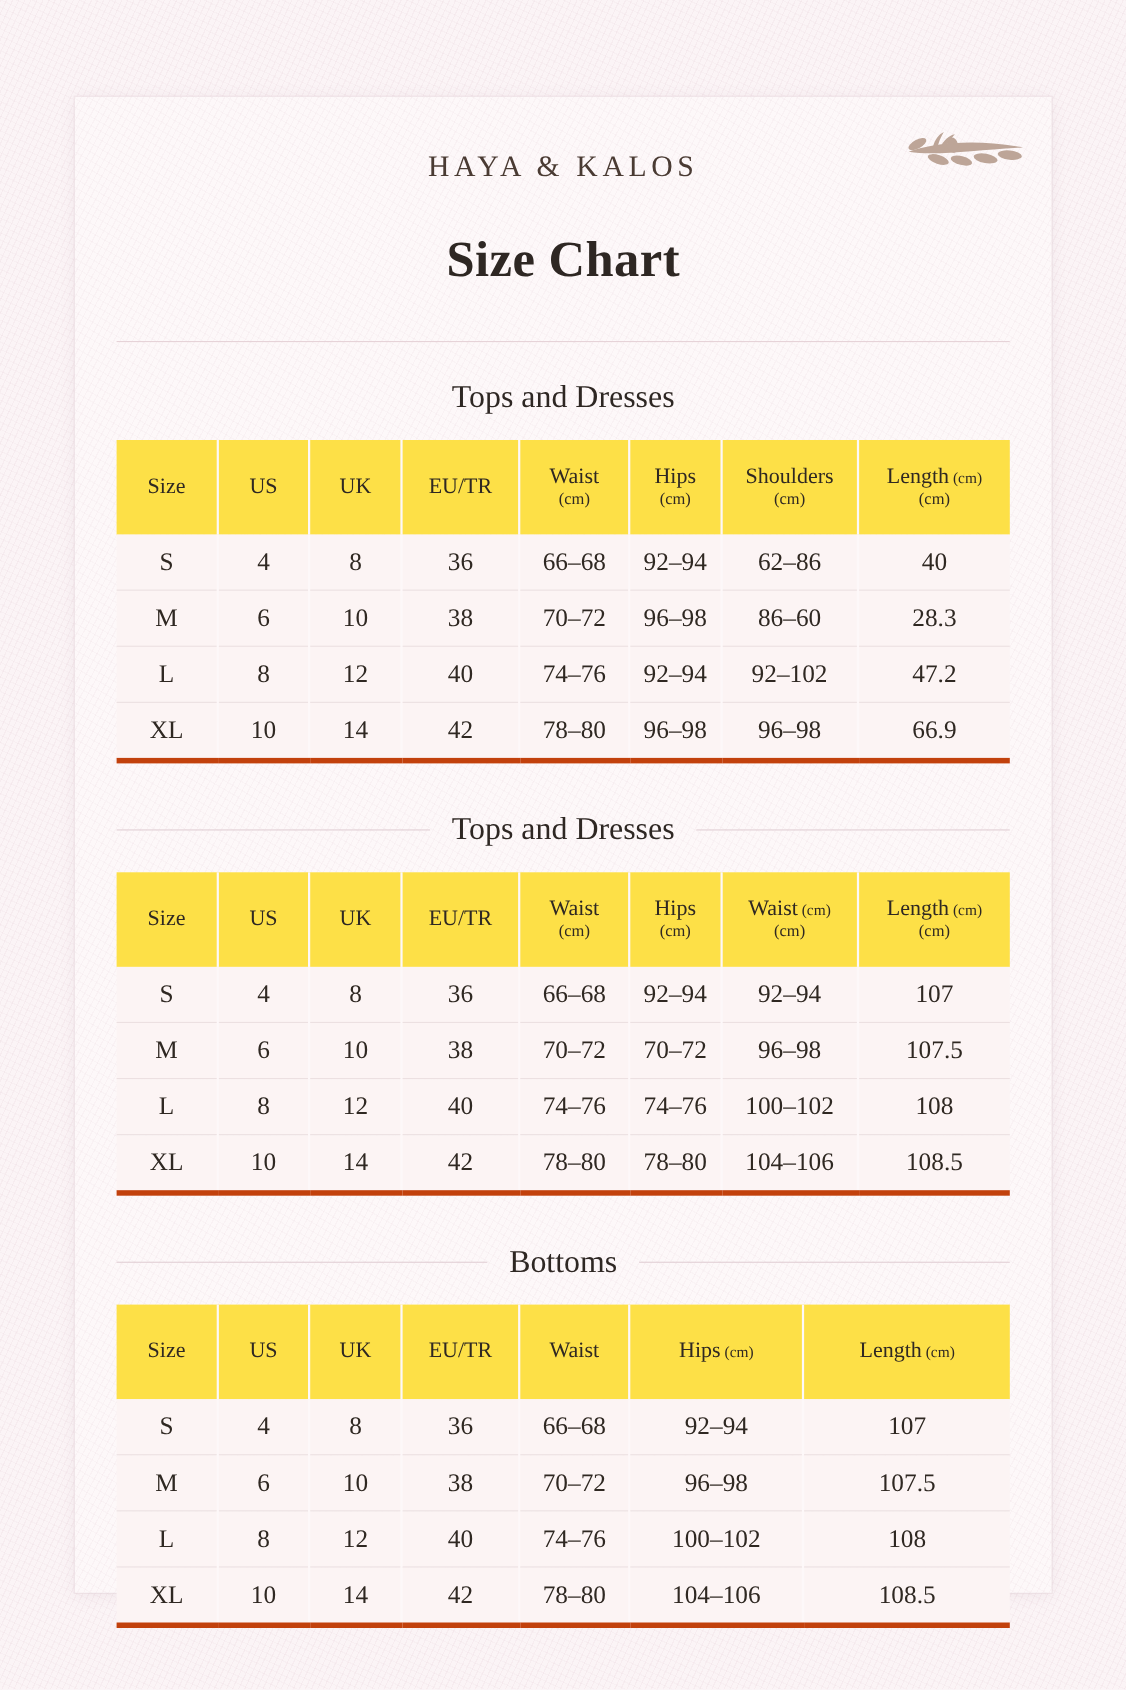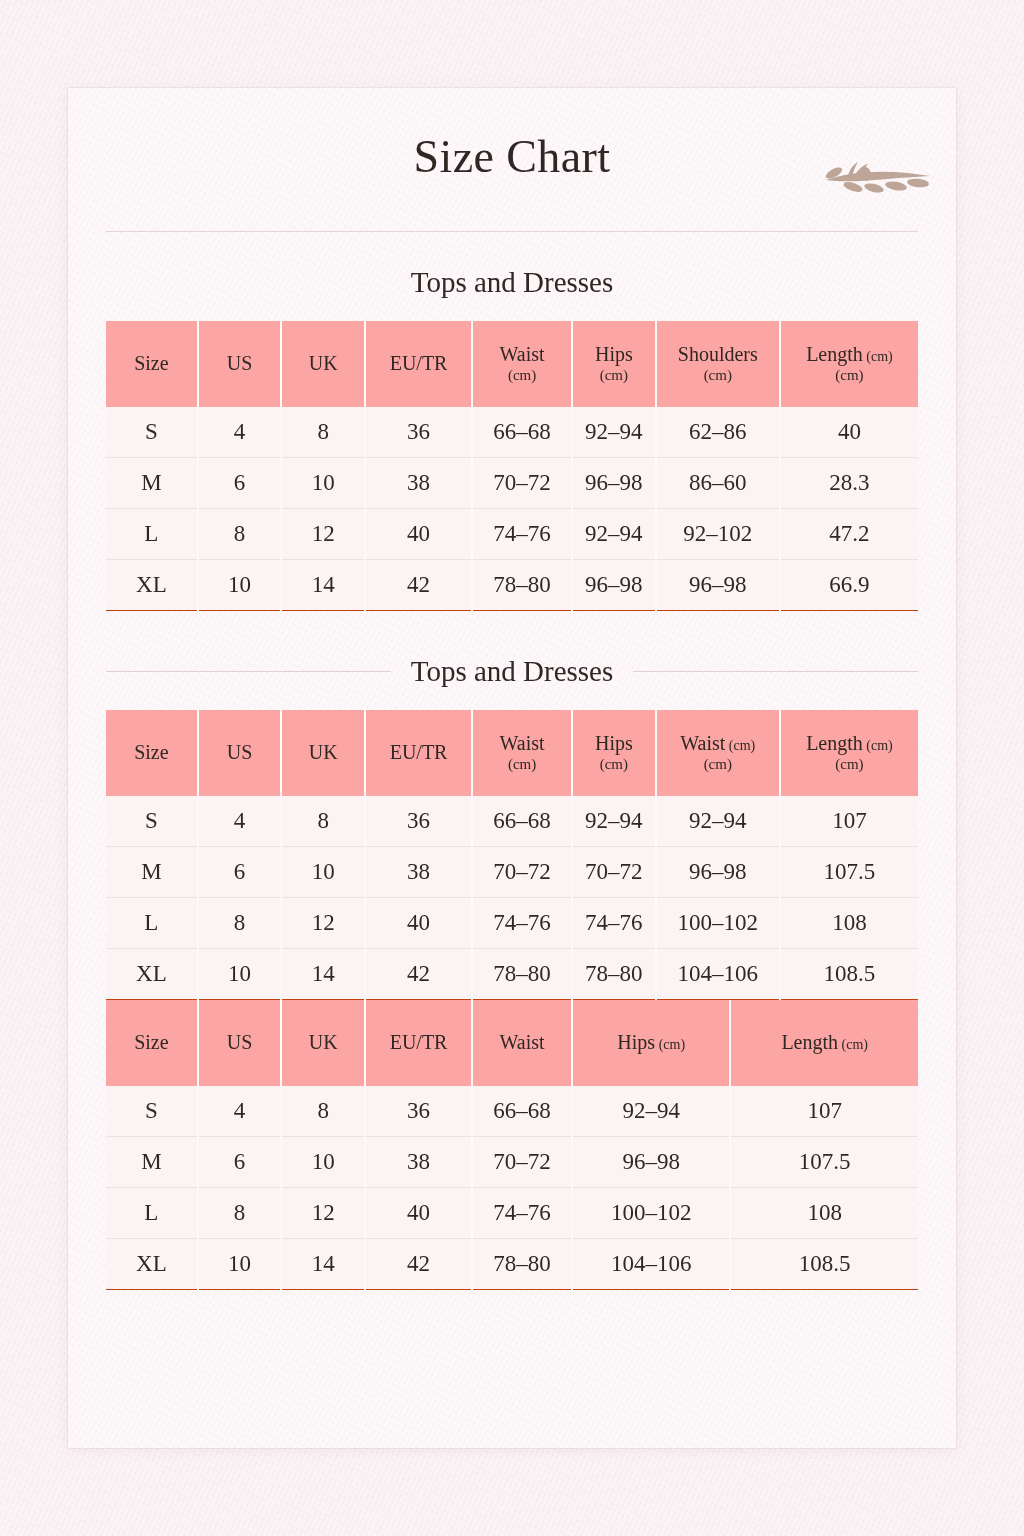--- a/index.html
+++ b/index.html
@@ -67,21 +67,21 @@
     top: 26px;
     width: 130px;
     height: 56px;
   }
 
   .doc-title {
     text-align: center;
     font-size: 46px;
     color: #2e2723;
     margin-top: 42px;
-    font-weight: 400;
+    font-weight: 700;
     letter-spacing: 0.4px;
   }
 
   .title-rule {
     height: 1px;
     background: #e6d3d8;
     margin-top: 48px;
   }
 
   
@@ -113,21 +113,21 @@
   }
 
   
   table {
     width: 100%;
     border-collapse: collapse;
     table-layout: fixed;
   }
 
   thead th {
-    background: #fca5a5;
+    background: #fde047;
     color: #2f2822;
     font-weight: 400;
     font-size: 20px;
     line-height: 1.18;
     padding: 10px 2px;
     vertical-align: middle;
     border-right: 2px solid #fdf8f9;
     height: 86px;
   }
   thead th:last-child { border-right: none; }
@@ -148,21 +148,21 @@
     padding: 12px 2px;
     height: 50px;
     border-top: 1px solid #ece0e1;
     border-right: 2px solid #fdf8f9;
   }
   tbody td:last-child { border-right: none; }
 
   tbody tr:first-child td { border-top: none; }
 
   tbody tr:last-child td {
-    border-bottom: 1px solid #c2410c;
+    border-bottom: 5px solid #c2410c;
   }
 </style>
 </head>
 <body>
 
 <div class="page-texture"></div>
 
 <div class="card">
   <div class="card-texture"></div>
   <div class="card-inner">
@@ -174,20 +174,21 @@
         <ellipse cx="45" cy="31" rx="10" ry="4" transform="rotate(18 45 31)"></ellipse>
         <ellipse cx="66" cy="32" rx="10" ry="4" transform="rotate(14 66 32)"></ellipse>
         <ellipse cx="88" cy="30" rx="11" ry="4.2" transform="rotate(10 88 30)"></ellipse>
         <ellipse cx="110" cy="27" rx="11" ry="4.2" transform="rotate(6 110 27)"></ellipse>
         <ellipse cx="58" cy="18" rx="5" ry="7" transform="rotate(-12 58 18)"></ellipse>
         <path d="M40 20 C42 12, 46 8, 50 6 C47 11, 45 16, 44 21 Z"></path>
         <path d="M46 21 C50 13, 55 9, 60 8 C56 13, 52 17, 50 22 Z"></path>
       </g>
     </svg>
 
+    <div class="brand">HAYA &amp; KALOS</div>
     <div class="doc-title">Size Chart</div>
     <div class="title-rule"></div>
 
     <div id="sections-root">
         <div class="section-title-plain">Tops and Dresses</div>
         <table>
           <colgroup>
             <col style="width: 11.3%;">
             <col style="width: 10.3%;">
             <col style="width: 10.3%;">
@@ -316,20 +317,25 @@
               <td>10</td>
               <td>14</td>
               <td>42</td>
               <td>78–80</td>
               <td>78–80</td>
               <td>104–106</td>
               <td>108.5</td>
             </tr>
           </tbody>
         </table>
+        <div class="section-title-ruled">
+          <span class="rule"></span>
+          <span class="section-label">Bottoms</span>
+          <span class="rule"></span>
+        </div>
         <table>
           <colgroup>
             <col style="width: 11.3%;">
             <col style="width: 10.3%;">
             <col style="width: 10.3%;">
             <col style="width: 13.2%;">
             <col style="width: 12.3%;">
             <col style="width: 19.5%;">
             <col style="width: 23.1%;">
           </colgroup>

